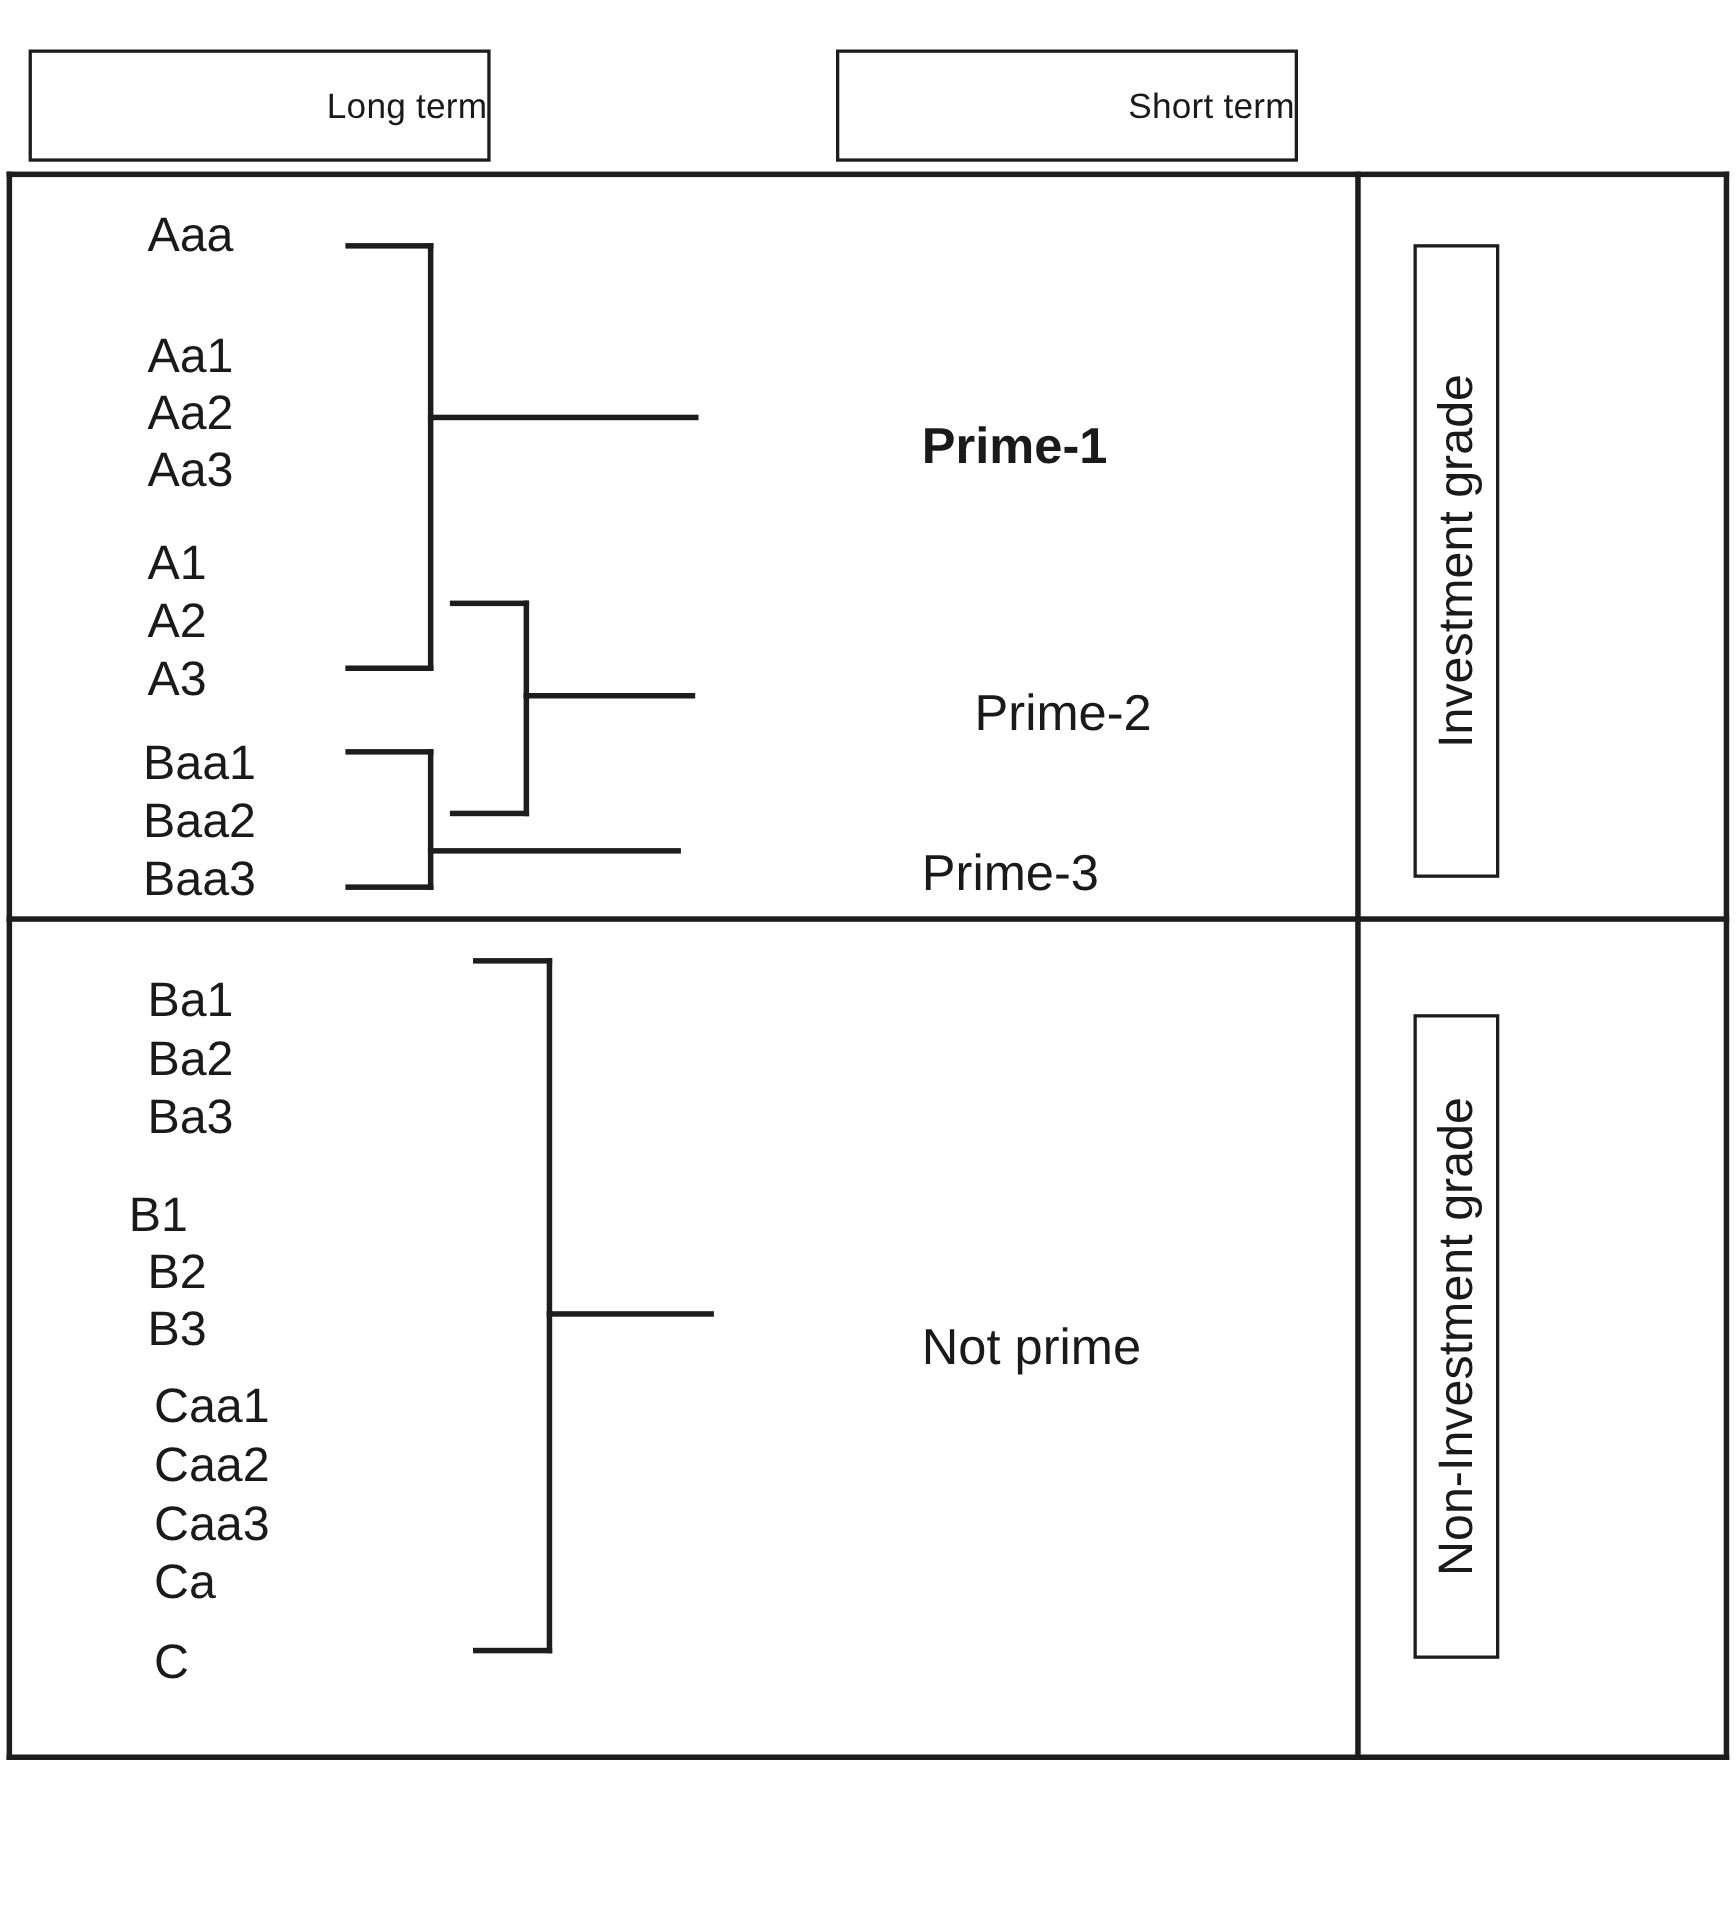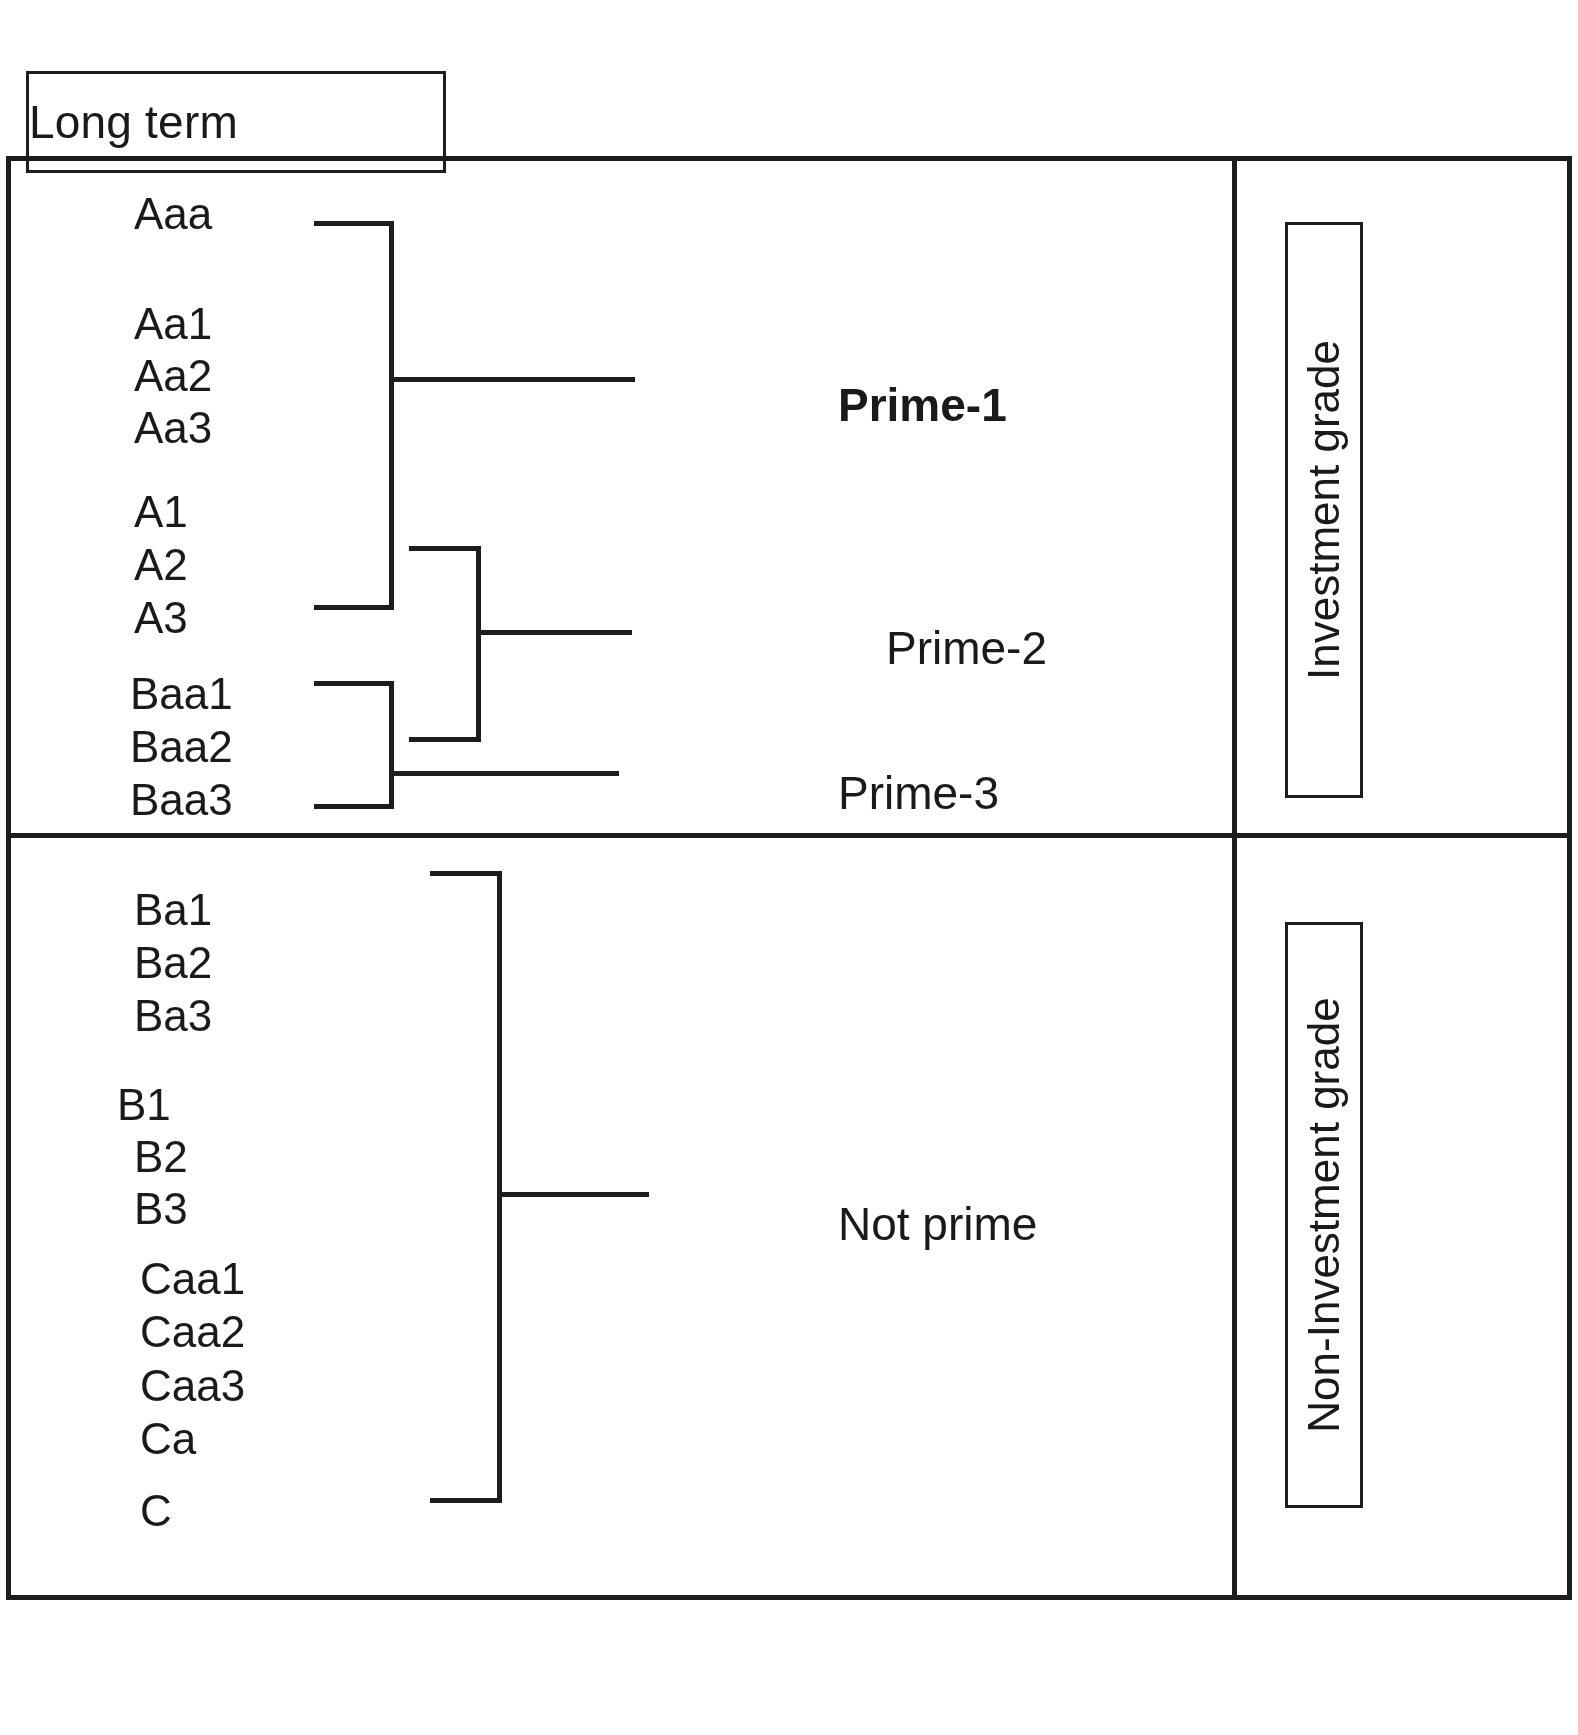--- a/index.html
+++ b/index.html
@@ -21,24 +21,23 @@
   .hline { position: absolute; background: #1d1d1d; }
   .vline { position: absolute; background: #1d1d1d; }
 
   
   .hdr-box {
     position: absolute;
     border: 3px solid #1d1d1d;
     background: #ffffff;
     display: flex;
     align-items: center;
-    justify-content: flex-start;
-    font-size: 46px;
+    justify-content: flex-end;
+    font-size: 32px;
     letter-spacing: 0.2px;
-    margin-top: 26px;
   }
   #hdr-long  { left: 26px;  top: 45px;  width: 414px; height: 96px; }
   #hdr-short { left: 760px; top: 45px;  width: 414px; height: 96px; }
 
   
   .frame-line { position: absolute; background: #1d1d1d; }
 
   
   .rating {
     position: absolute;
@@ -73,20 +72,23 @@
   #grade-inv     { left: 1285px; top: 222px;  width: 72px;  height: 570px; }
   #grade-noninv  { left: 1285px; top: 922px;  width: 72px;  height: 580px; }
 </style>
 </head>
 <body>
 
 <div id="page">
 
   <div class="hdr-box" id="hdr-long">
     <span>Long term</span>
+  </div>
+  <div class="hdr-box" id="hdr-short">
+    <span>Short term</span>
   </div>
 
   <div class="frame-line" style="left:6px; top:156px; width:1566px; height:5px;"></div>
 
   <div class="frame-line" style="left:6px; top:833px; width:1566px; height:5px;"></div>
 
   <div class="frame-line" style="left:6px; top:1595px; width:1566px; height:5px;"></div>
 
   <div class="frame-line" style="left:6px; top:156px; width:5px; height:1444px;"></div>
 

